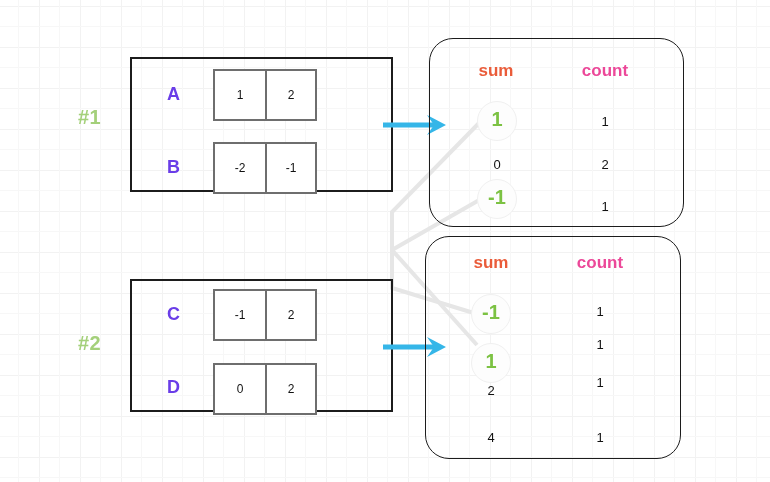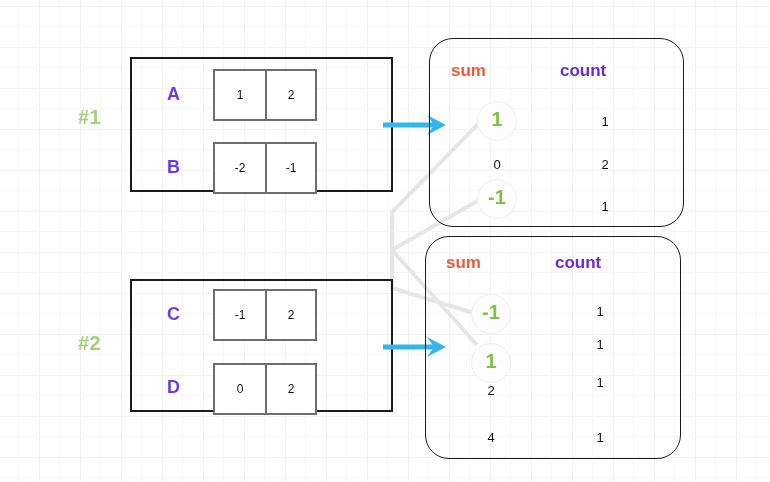--- a/index.html
+++ b/index.html
@@ -97,24 +97,24 @@
     position: absolute;
     border: 1.6px solid #1c1c1c;
     border-radius: 24px;
     background: transparent;
     box-sizing: border-box;
   }
   .col-head {
     position: absolute;
     font-size: 17px;
     font-weight: bold;
-    text-align: left;
+    text-align: center;
     color: #ea5c3a;
   }
-  .col-head.count { color: #6d28d9; }
+  .col-head.count { color: #ec4899; }
   .val {
     position: absolute;
     font-size: 13px;
     color: #111111;
     text-align: center;
     width: 60px;
   }
   .val.hl {
     color: #7cc243;
     font-size: 20px;

